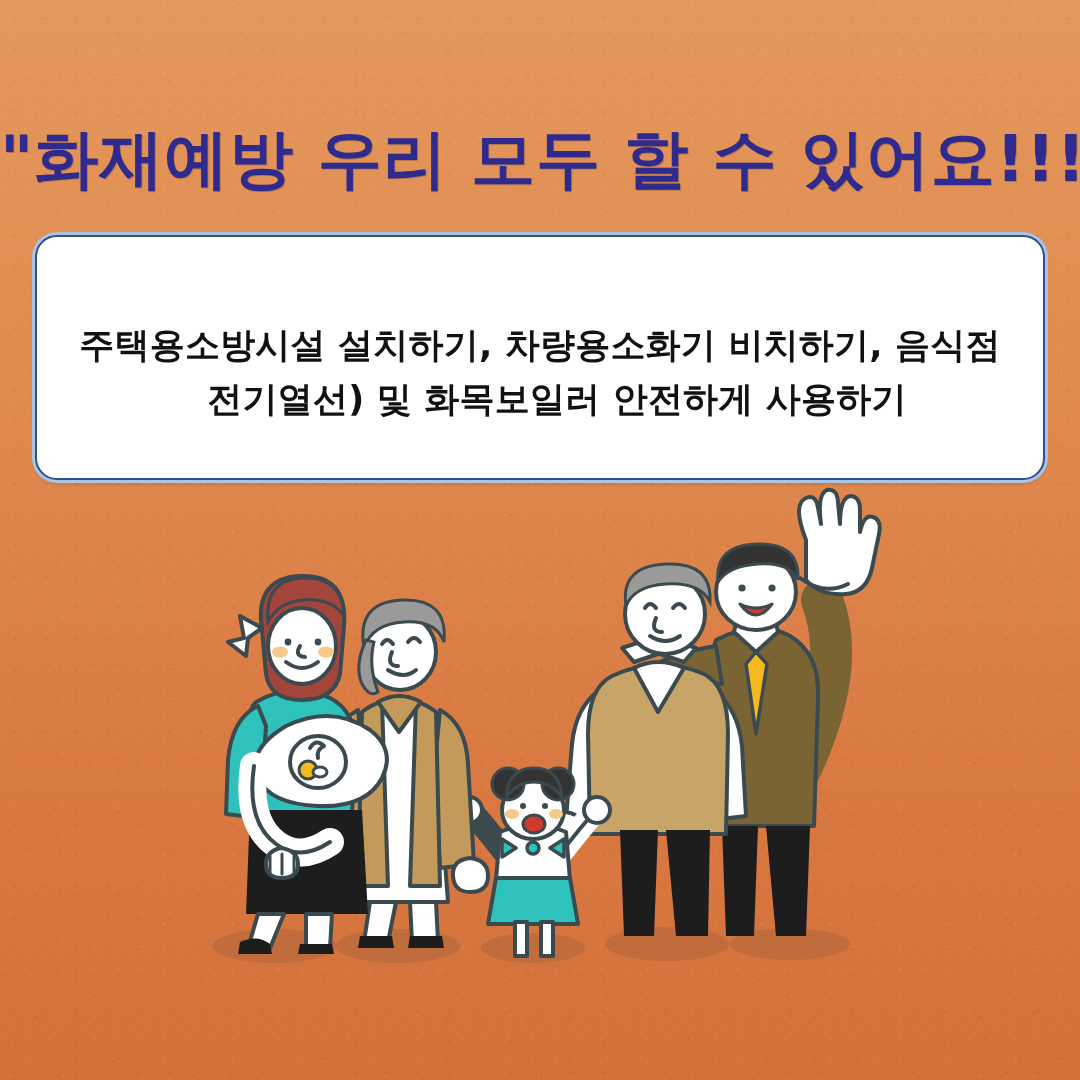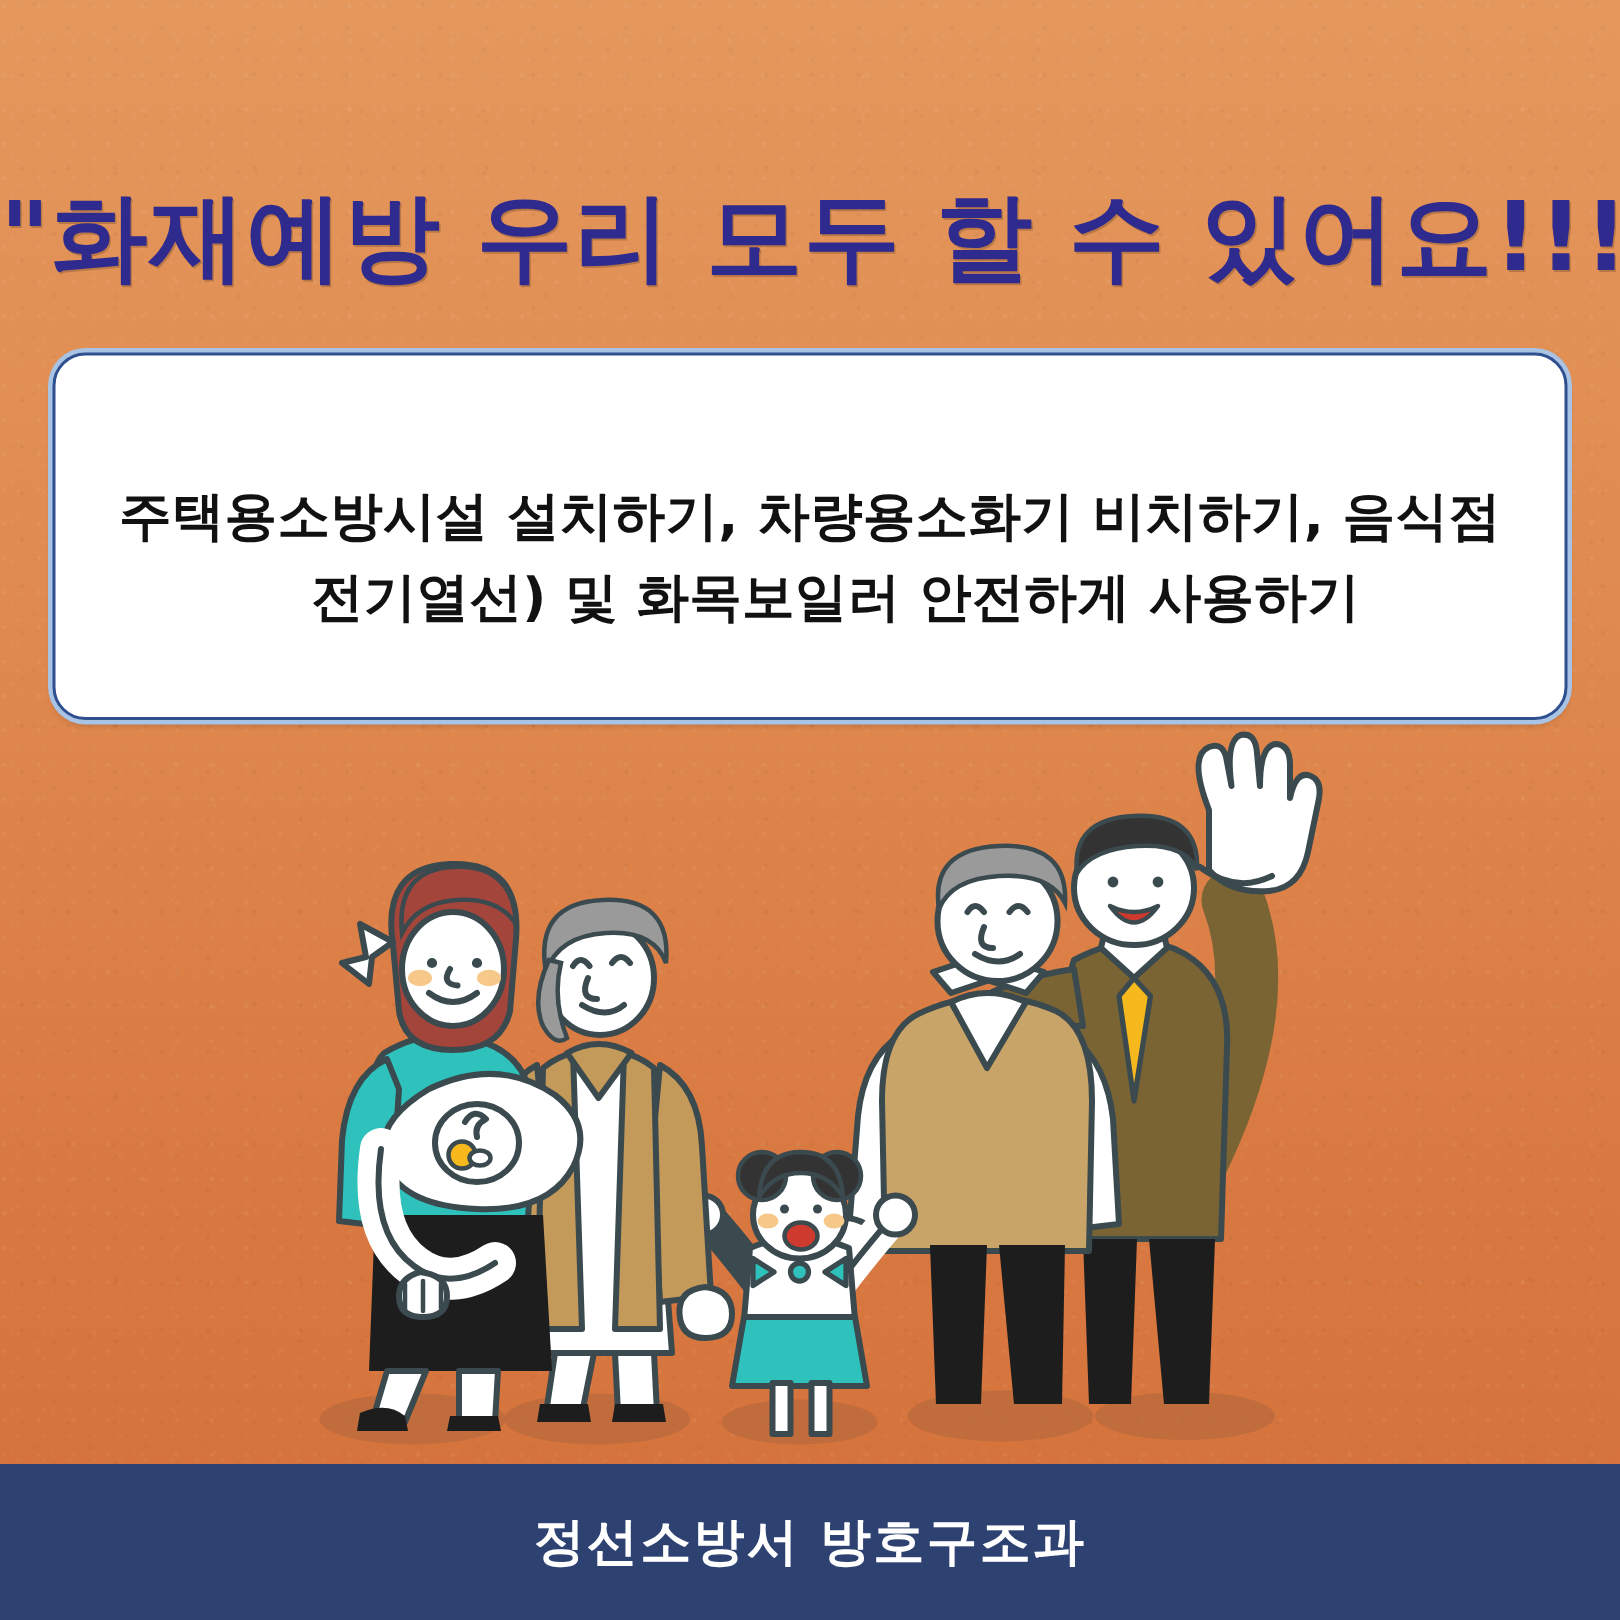--- a/index.html
+++ b/index.html
@@ -319,17 +319,14 @@
           <circle cx="318" cy="162" r="3.4" fill="#3a4a4f"></circle>
           <path d="M300 166 q-6 10 5 11" class="ln"></path>
           <path d="M286 182 q16 12 32 0" class="ln"></path>
 
           <path d="M262 148 l-22 -12 l4 22 l-16 4 l18 14 l2 -18 z" class="wh" stroke="#3a4a4f" stroke-width="4" stroke-linejoin="round"></path>
         </g>
       </g>
     </svg>
   </div>
 
-  <div class="footer">
-    <div class="footer-text">정선소방서 방호구조과</div>
-  </div>
 
 </div>
 
 </body></html>

